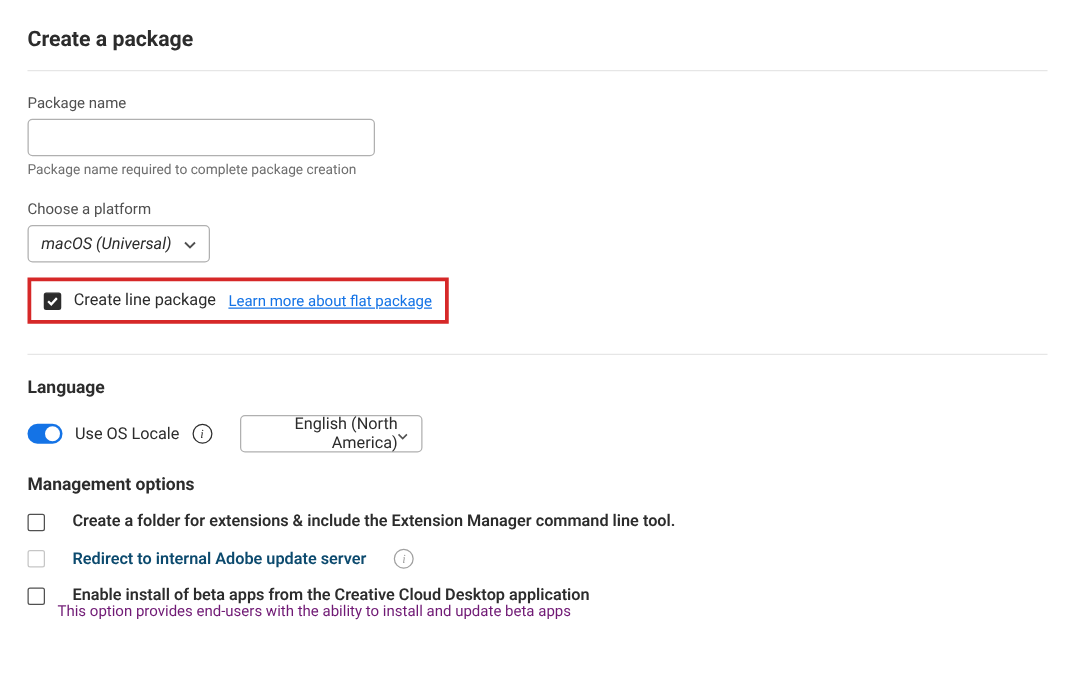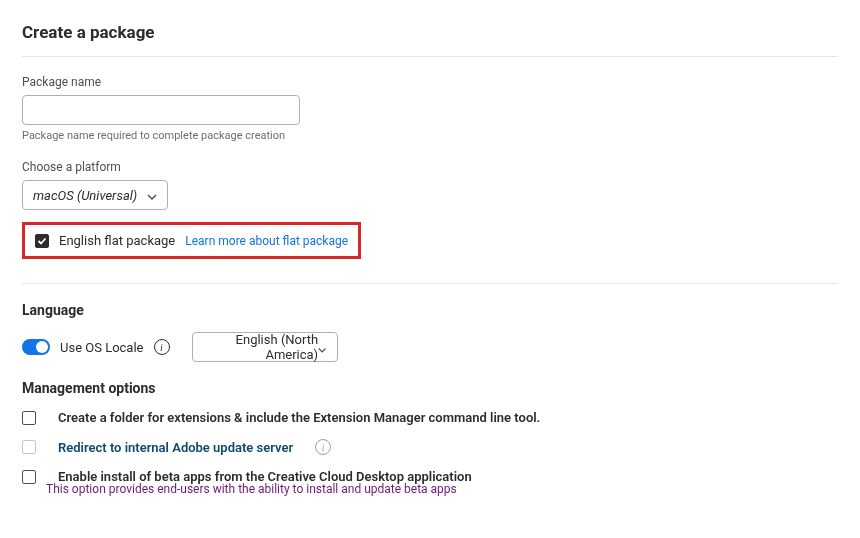--- a/index.html
+++ b/index.html
@@ -91,21 +91,21 @@
     align-items: center;
     justify-content: center;
     flex-shrink: 0;
     cursor: pointer;
   }
   .cb.checked { background: #2c2c2c; border-color: #2c2c2c; }
   .cb.checked svg { display: block; }
   .cb svg { display: none; }
   .cb.disabled { border-color: #c6c6c6; cursor: default; }
   .row { display: flex; align-items: center; gap: 10px; }
-  .link { color: #1473e6; cursor: pointer; font-size: 12px; }
+  .link { color: #1473e6; text-decoration: underline; cursor: pointer; font-size: 12px; }
   .sub-head {
     font-size: 14px;
     font-weight: 700;
     color: #2c2c2c;
     margin: 0 0 14px 0;
   }
   .toggle {
     width: 28px; height: 16px;
     border-radius: 10px;
     background: #1473e6;
@@ -163,21 +163,21 @@
         </svg>
     </span>
   </div>
 
   <div class="highlight-box">
     <span class="cb checked">
       <svg width="10" height="10" viewBox="0 0 10 10">
           <path d="M1.5 5 L4 7.5 L8.5 2.5" stroke="#fff" stroke-width="1.8" fill="none"></path>
         </svg>
     </span>
-    <span>English flat package</span>
+    <span>Create line package</span>
     <a class="link">Learn more about flat package</a>
   </div>
 </div>
 
 <div class="section" style="margin-top:24px;">
   <hr>
 </div>
 
 <div class="section">
   <div class="sub-head">Language</div>

